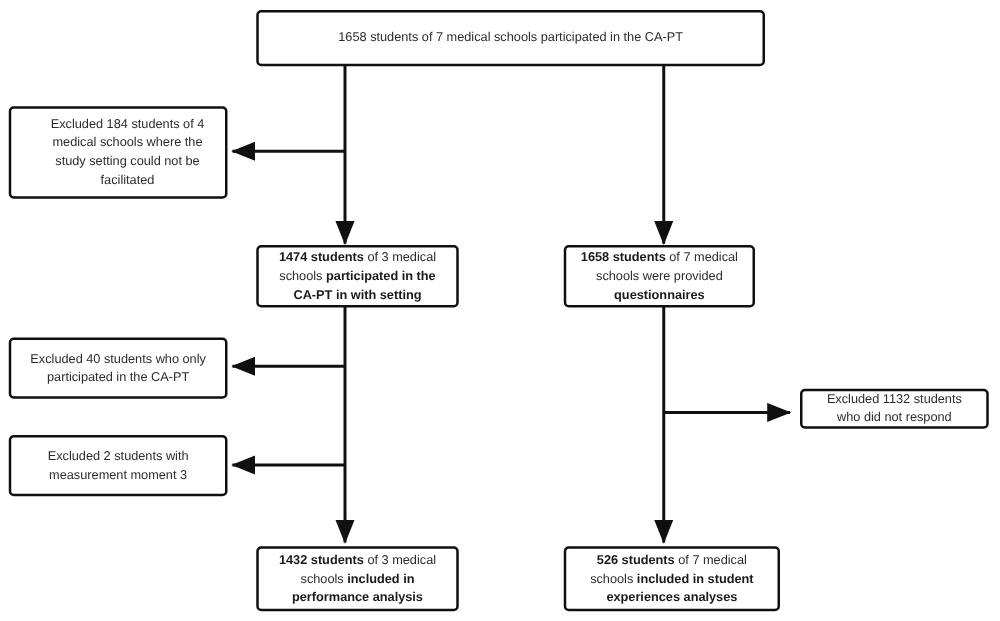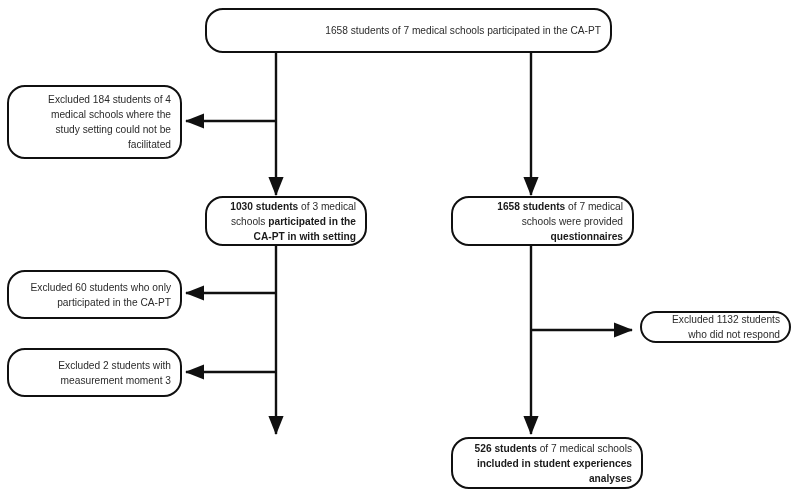--- a/index.html
+++ b/index.html
@@ -24,26 +24,26 @@
     left: 0;
     top: 0;
     width: 800px;
     height: 497px;
     pointer-events: none;
   }
   .node {
     position: absolute;
     box-sizing: border-box;
     border: 2.2px solid #101010;
-    border-radius: 18px;
+    border-radius: 4px;
     background: #ffffff;
     display: flex;
     align-items: center;
     justify-content: center;
-    text-align: right;
+    text-align: center;
     color: #2b2b2b;
     font-size: 10.2px;
     line-height: 15px;
     padding: 3px 9px;
     z-index: 2;
   }
   .node .txt {
     display: block;
     width: 100%;
   }
@@ -83,37 +83,40 @@
 
   <div class="node" style="left:205px; top:8px; width:407px; height:45px;">
     <span class="txt"><span>1658 students of 7 medical schools participated in the CA-PT</span></span>
   </div>
 
   <div class="node" style="left:7px; top:85px; width:175px; height:74px;padding-left:24px;">
     <span class="txt"><span>Excluded 184 students of 4 medical schools where the study setting could not be facilitated</span></span>
   </div>
 
   <div class="node" style="left:205px; top:196px; width:162px; height:50px;">
-    <span class="txt"><b>1030 students</b><span> of 3 medical schools </span><b>participated in the CA-PT in with setting</b></span>
+    <span class="txt"><b>1474 students</b><span> of 3 medical schools </span><b>participated in the CA-PT in with setting</b></span>
   </div>
 
-  <div class="node" style="left:451px; top:196px; width:183px; height:50px;">
+  <div class="node" style="left:451px; top:196px; width:153px; height:50px;">
     <span class="txt"><b>1658 students</b><span> of 7 medical schools were provided </span><b>questionnaires</b></span>
   </div>
 
   <div class="node" style="left:7px; top:270px; width:175px; height:49px;">
-    <span class="txt"><span>Excluded 60 students who only participated in the CA-PT</span></span>
+    <span class="txt"><span>Excluded 40 students who only participated in the CA-PT</span></span>
   </div>
 
   <div class="node" style="left:7px; top:348px; width:175px; height:49px;">
     <span class="txt"><span>Excluded 2 students with measurement moment 3</span></span>
   </div>
 
   <div class="node" style="left:640px; top:311px; width:151px; height:32px;">
     <span class="txt"><span>Excluded 1132 students who did not respond</span></span>
   </div>
 
+  <div class="node" style="left:205px; top:437px; width:162px; height:52px;">
+    <span class="txt"><b>1432 students</b><span> of 3 medical schools </span><b>included in performance analysis</b></span>
+  </div>
 
-  <div class="node" style="left:451px; top:437px; width:192px; height:52px;">
+  <div class="node" style="left:451px; top:437px; width:173px; height:52px;">
     <span class="txt"><b>526 students</b><span> of 7 medical schools </span><b>included in student experiences analyses</b></span>
   </div>
 
 </div>
 
 </body></html>

